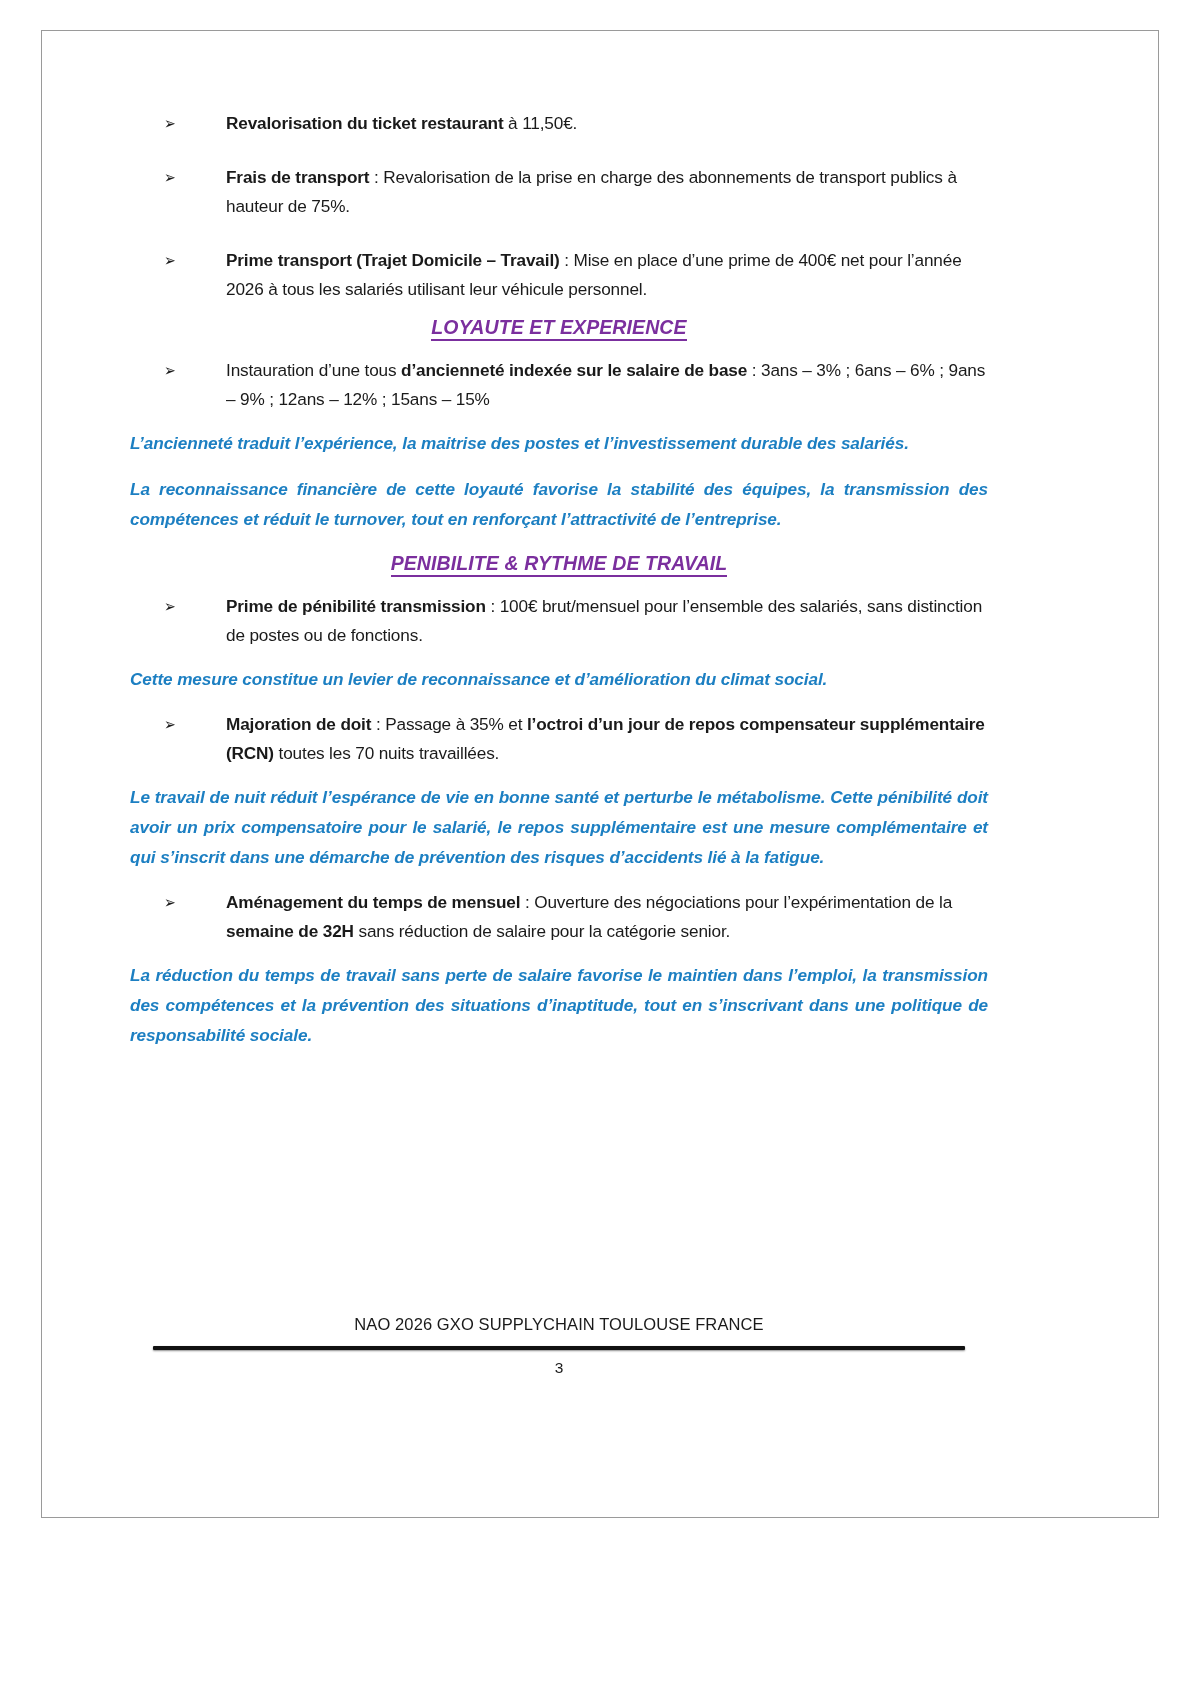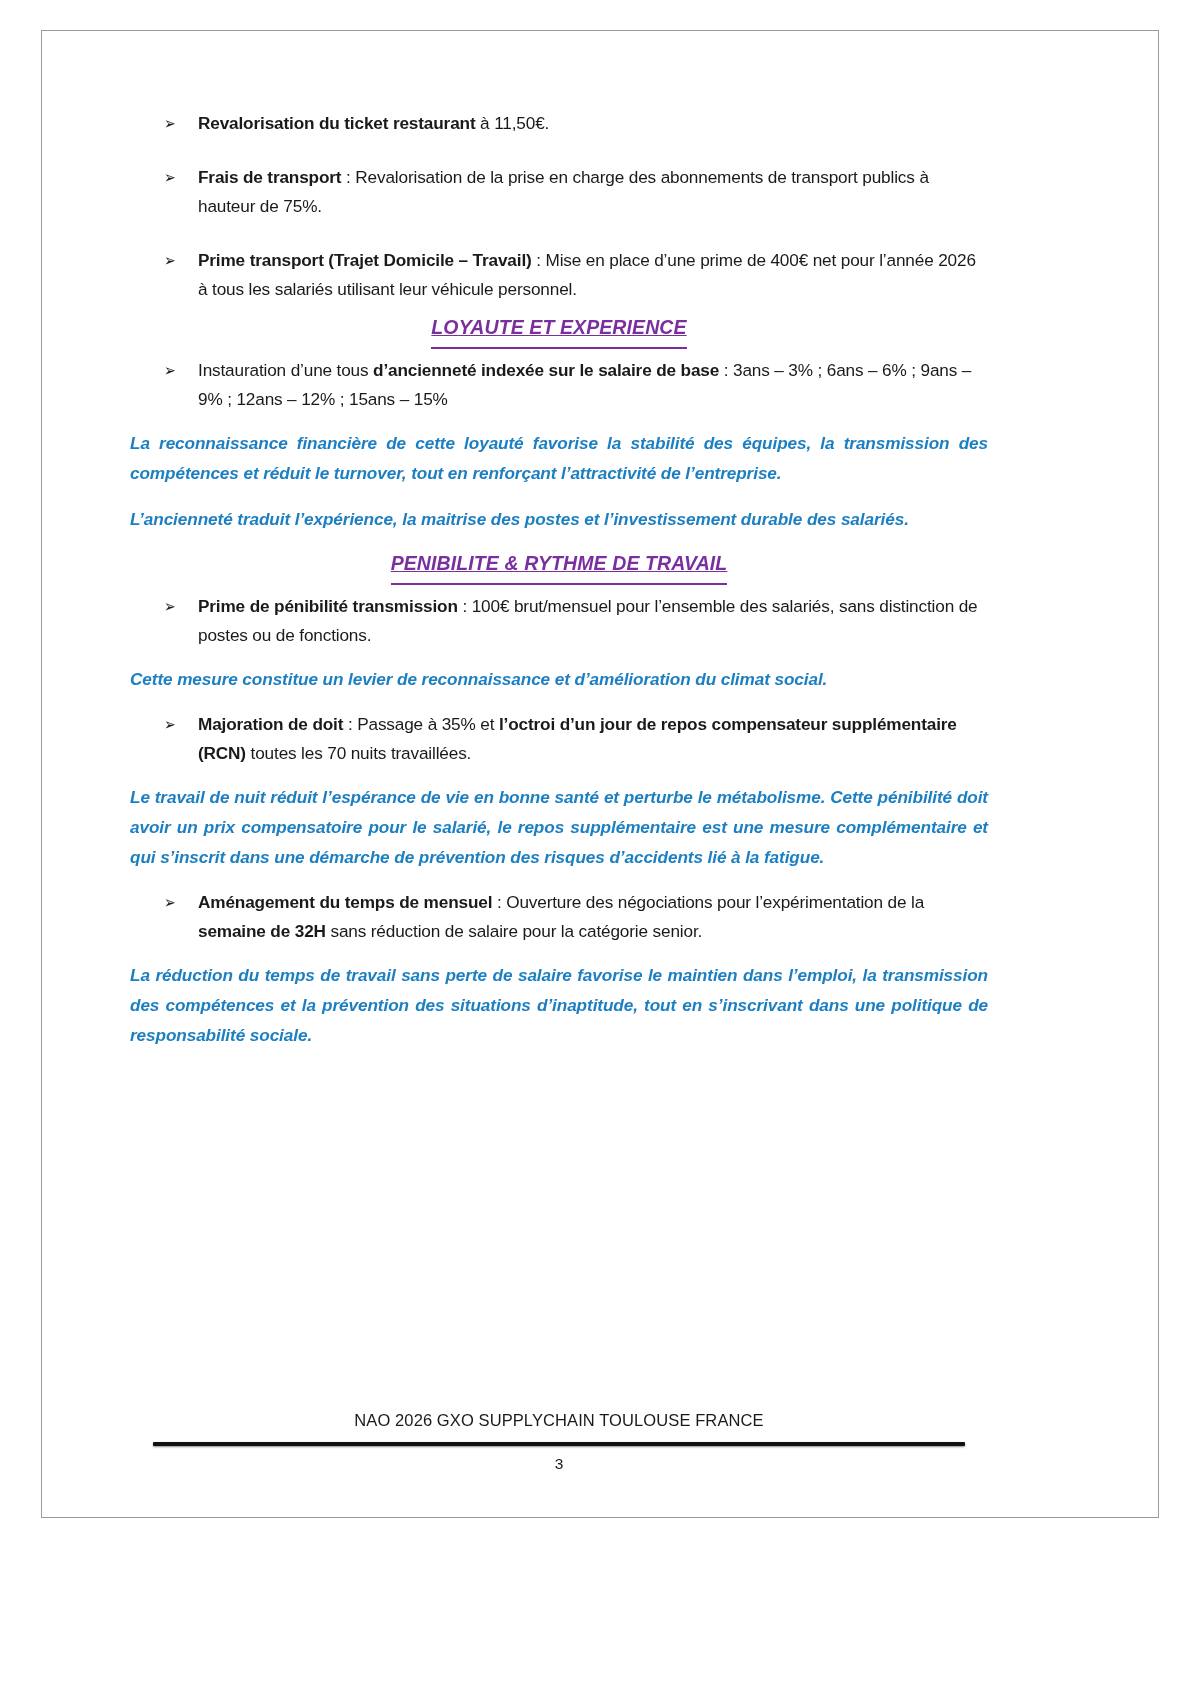--- a/index.html
+++ b/index.html
@@ -50,62 +50,62 @@
     font-family: "DejaVu Sans", sans-serif;
     transform: scaleX(0.85);
     transform-origin: left center;
   }
   .bullet-text {
     flex: 1 1 auto;
     font-size: 17.2px;
     line-height: 29px;
     color: #1a1a1a;
     letter-spacing: -0.15px;
+    margin-left: 28px;
   }
   .bullet-text b { font-weight: 700; }
 
   .bullet-gap-lg { margin-bottom: 25px; }
   .bullet-gap-md { margin-bottom: 14px; }
   .bullet-gap-sm { margin-bottom: 6px; }
 
   
   .section-heading {
     text-align: center;
     color: #7B2F9E;
     font-weight: 700;
     font-style: italic;
     font-size: 19.5px;
     line-height: 26px;
     letter-spacing: 0.1px;
     margin: 10px 0 16px 0;
   }
   .section-heading span {
     border-bottom: 2px solid #7B2F9E;
-    padding-bottom: 9px;
-    text-decoration: underline;
+    padding-bottom: 1px;
   }
 
   
   .blue-para {
     color: #1C7FC2;
     font-style: italic;
     font-weight: 700;
     font-size: 17.2px;
     line-height: 30px;
     text-align: justify;
     text-justify: inter-word;
     margin: 0 0 16px 0;
     letter-spacing: -0.1px;
   }
 
   
   .footer-wrap {
     position: absolute;
     left: 88px;
-    top: 1377px;
+    top: 1281px;
     width: 858px;
   }
   .footer-title {
     text-align: center;
     font-size: 16.5px;
     color: #1a1a1a;
     line-height: 24px;
     letter-spacing: 0.1px;
   }
   .footer-rule {
@@ -145,22 +145,22 @@
       <span class="bullet-text"><b>Prime transport (Trajet Domicile – Travail)</b><span> : Mise en place d’une prime de 400€ net pour l’année 2026 à tous les salariés utilisant leur véhicule personnel.</span></span>
     </div>
 
     <div class="section-heading"><span>LOYAUTE ET EXPERIENCE</span></div>
 
     <div class="bullet-item bullet-gap-md">
       <span class="bullet-marker">➢</span>
       <span class="bullet-text"><span>Instauration d’une tous </span><b>d’ancienneté indexée sur le salaire de base</b><span> : 3ans – 3% ; 6ans – 6% ; 9ans – 9% ; 12ans – 12% ; 15ans – 15%</span></span>
     </div>
 
+    <p class="blue-para">L’ancienneté traduit l’expérience, la maitrise des postes et l’investissement durable des salariés.</p>
     <p class="blue-para">La reconnaissance financière de cette loyauté favorise la stabilité des équipes, la transmission des compétences et réduit le turnover, tout en renforçant l’attractivité de l’entreprise.</p>
-    <p class="blue-para">L’ancienneté traduit l’expérience, la maitrise des postes et l’investissement durable des salariés.</p>
 
     <div class="section-heading"><span>PENIBILITE &amp; RYTHME DE TRAVAIL</span></div>
 
     <div class="bullet-item bullet-gap-md">
       <span class="bullet-marker">➢</span>
       <span class="bullet-text"><b>Prime de pénibilité transmission</b><span> : 100€ brut/mensuel pour l’ensemble des salariés, sans distinction de postes ou de fonctions.</span></span>
     </div>
 
     <p class="blue-para">Cette mesure constitue un levier de reconnaissance et d’amélioration du climat social.</p>
 

